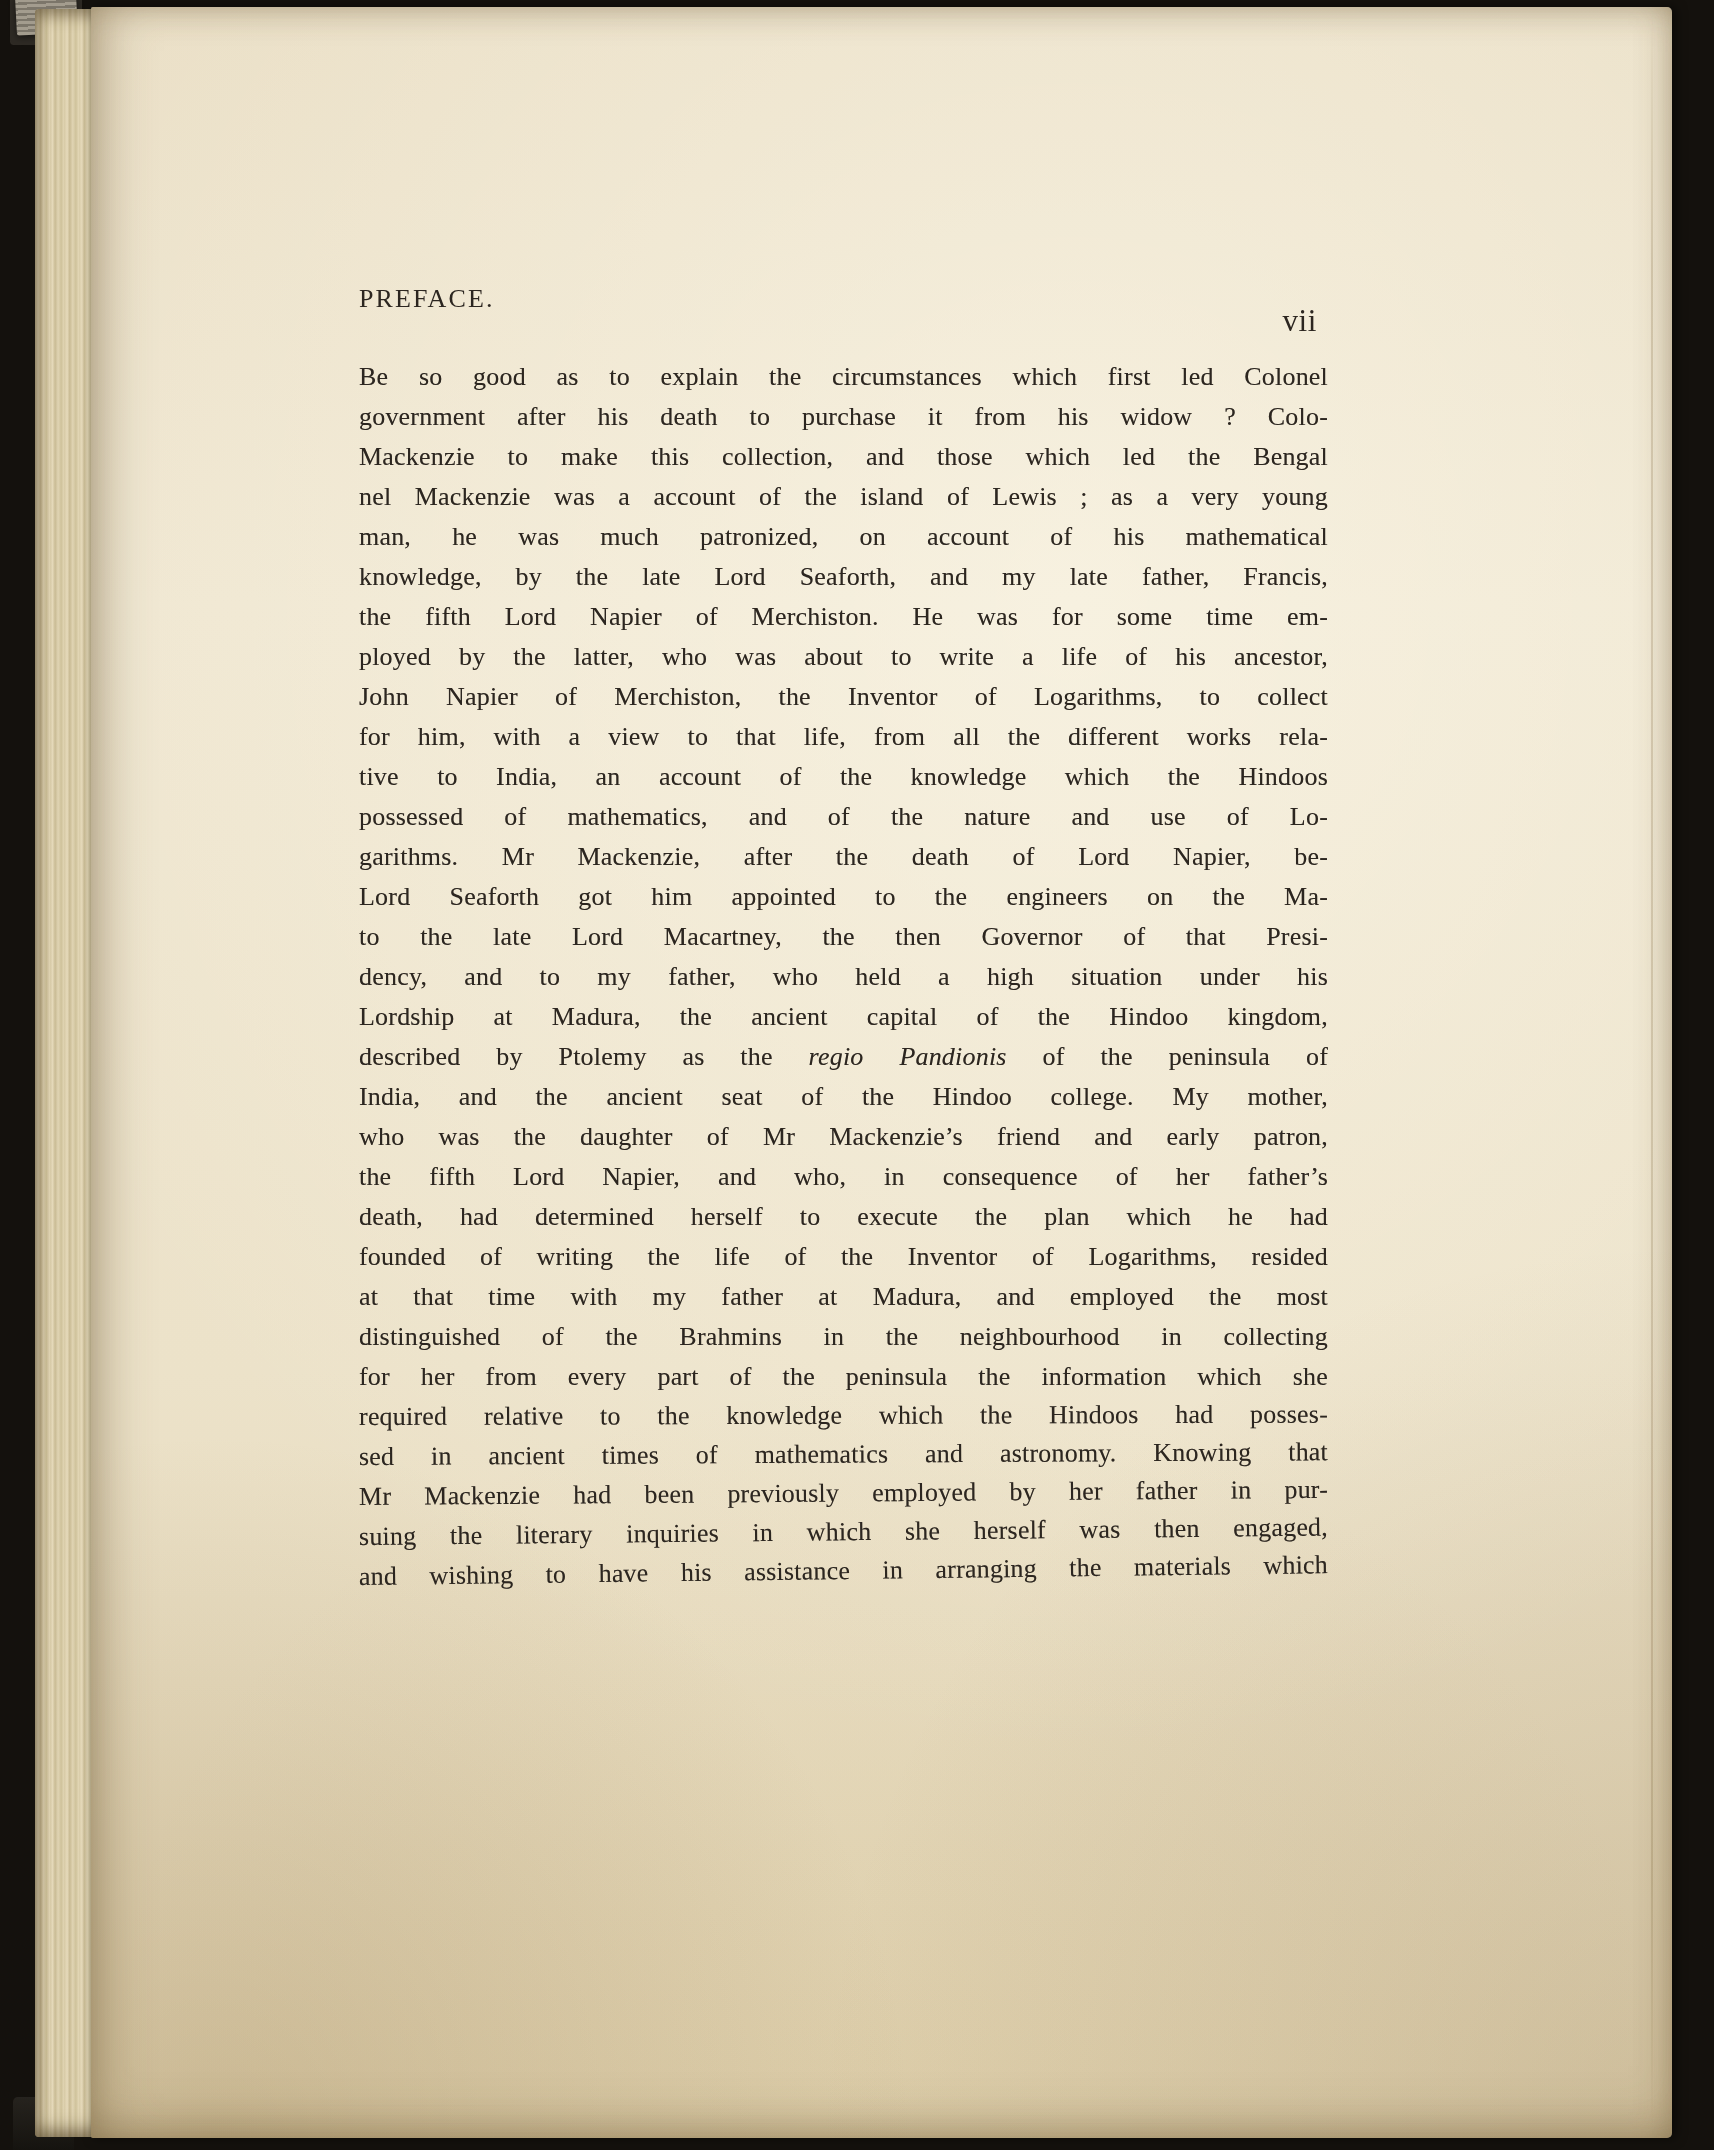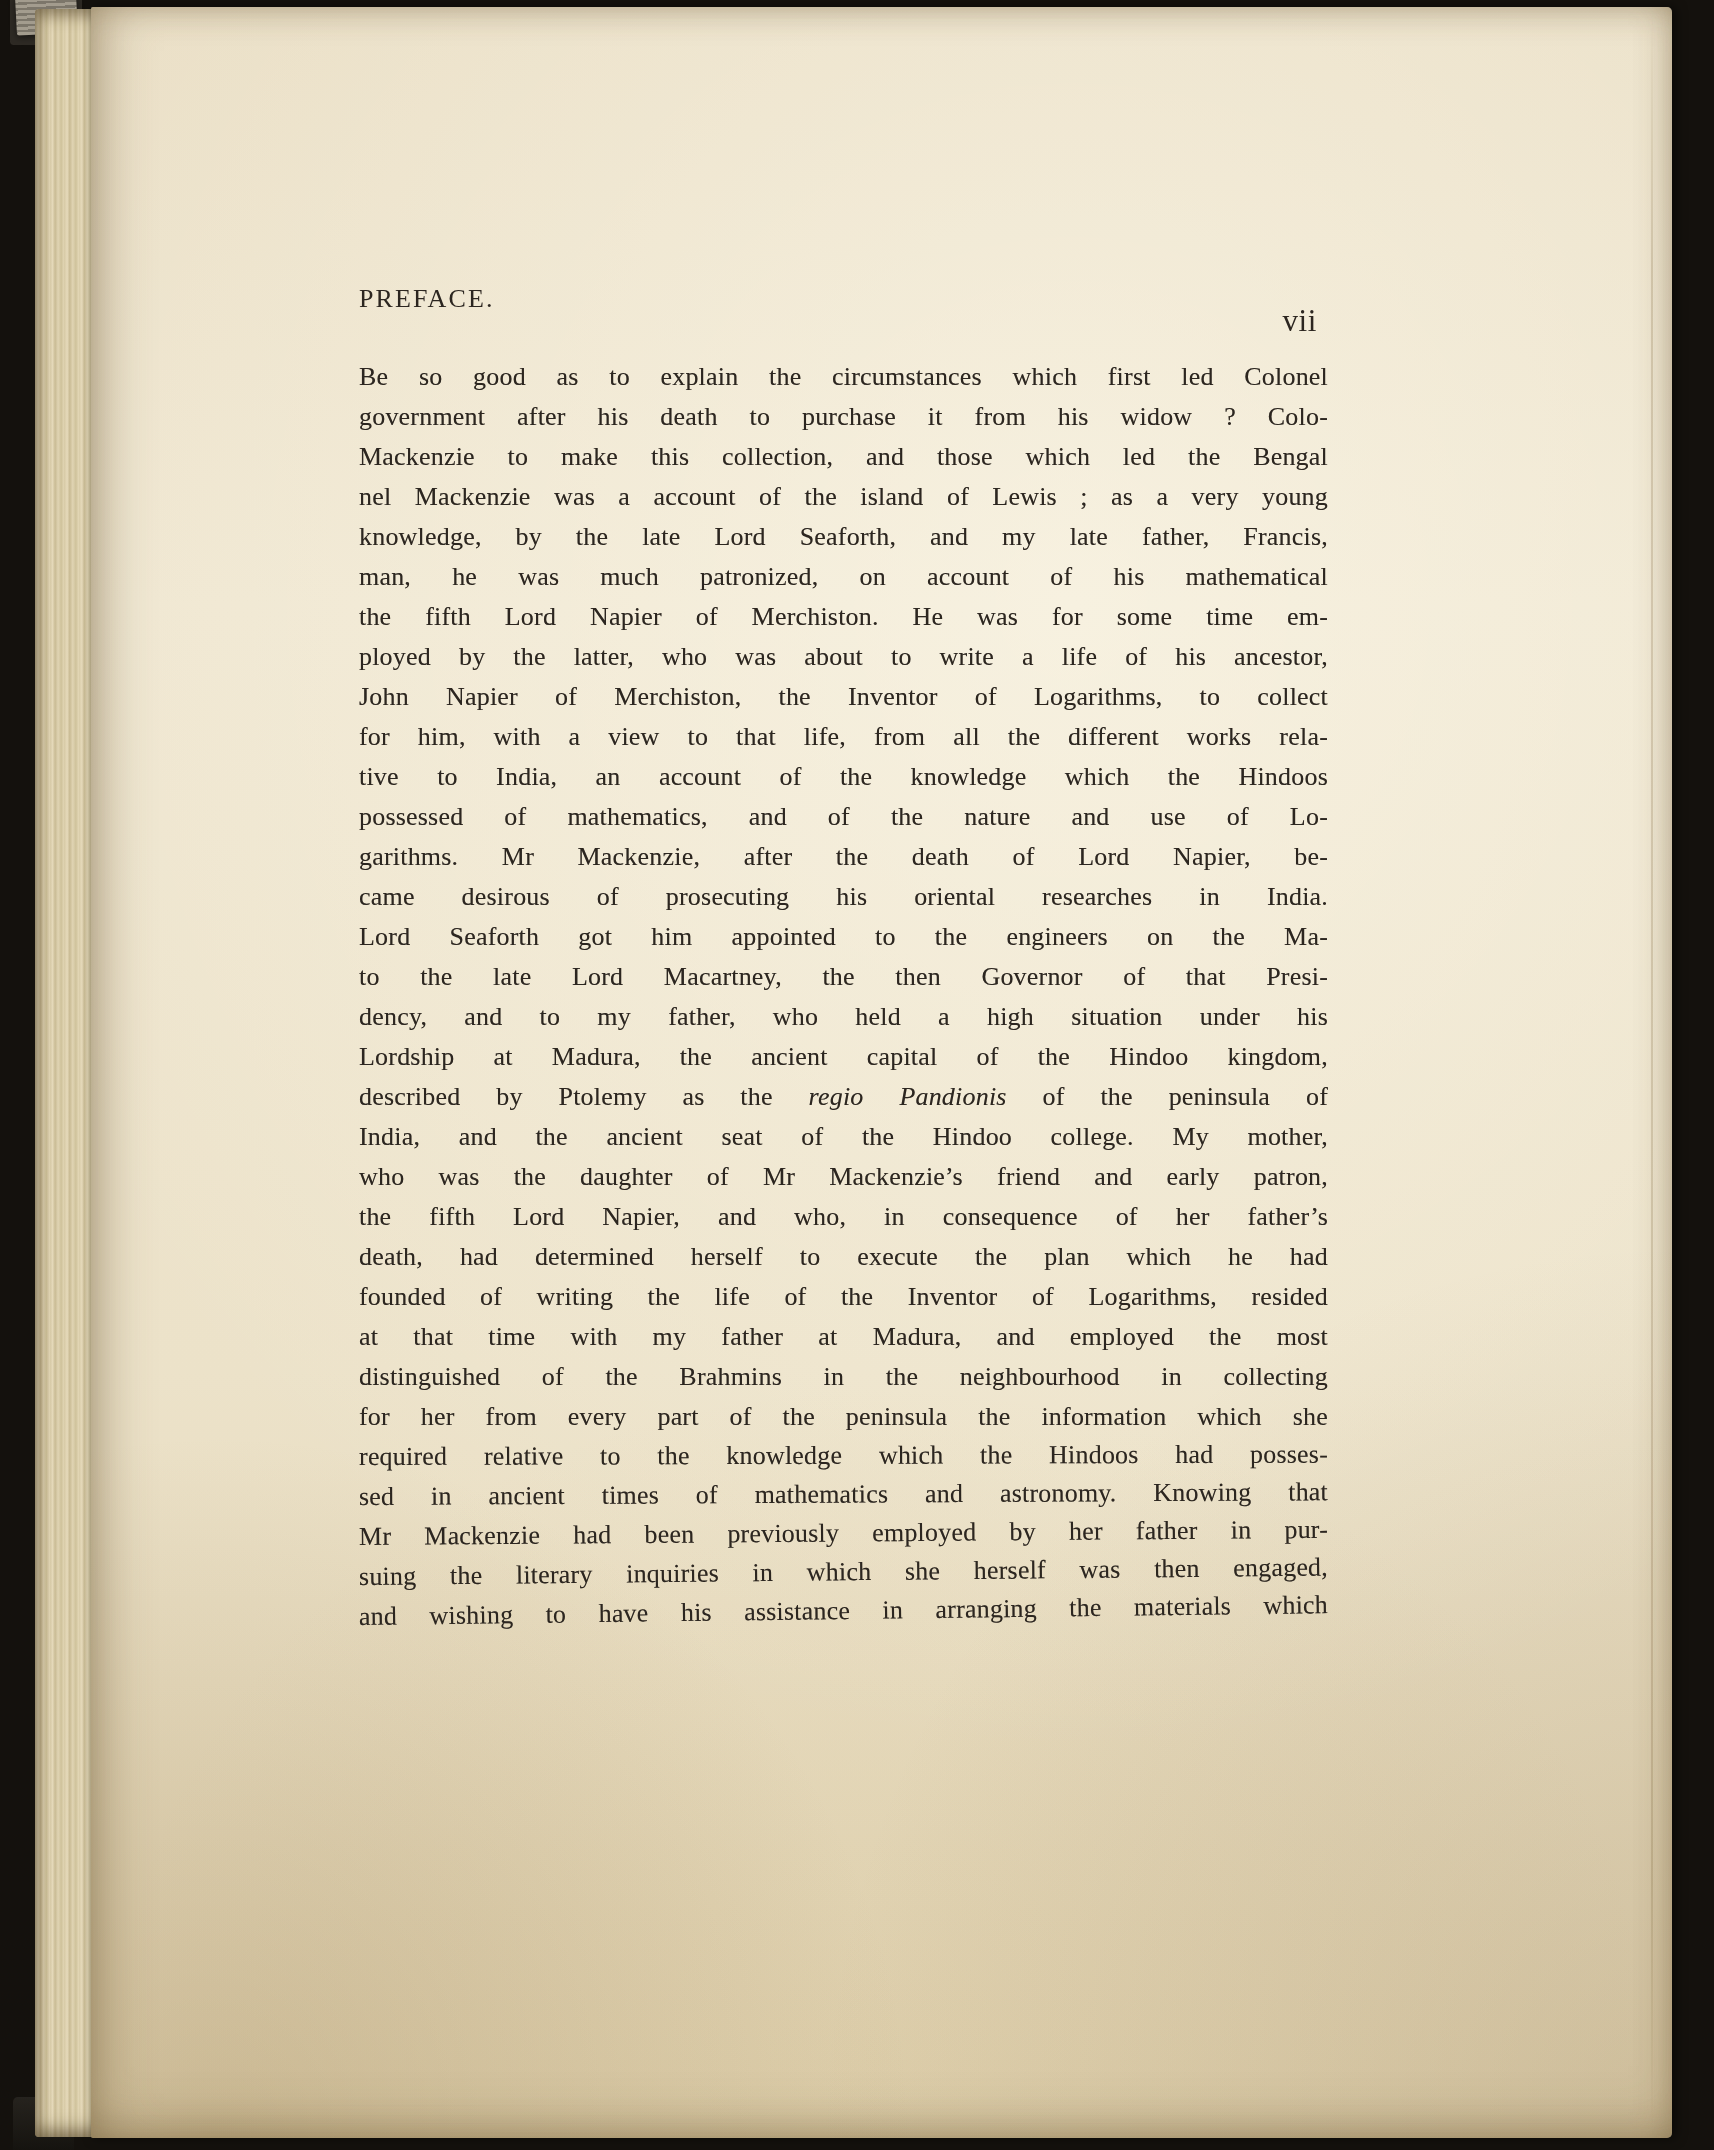--- a/index.html
+++ b/index.html
@@ -100,30 +100,29 @@
   <div class="content">
     <div class="page-header">
       <span class="page-title">PREFACE.</span>
       <span class="page-folio">vii</span>
     </div>
     <div class="body-text" id="body-lines">
         <div class="line"><span>Be so good as to explain the circumstances which first led Colonel</span></div>
         <div class="line"><span>government after his death to purchase it from his widow ? Colo-</span></div>
         <div class="line"><span>Mackenzie to make this collection, and those which led the Bengal</span></div>
         <div class="line"><span>nel Mackenzie was a account of the island of Lewis ; as a very young</span></div>
+        <div class="line"><span>man, he was much patronized, on account of his mathematical</span></div>
         <div class="line"><span>knowledge, by the late Lord Seaforth, and my late father, Francis,</span></div>
-        <div class="line"><span>man, he was much patronized, on account of his mathematical</span></div>
         <div class="line"><span>the fifth Lord Napier of Merchiston.  He was for some time em-</span></div>
         <div class="line"><span>ployed by the latter, who was about to write a life of his ancestor,</span></div>
         <div class="line"><span>John Napier of Merchiston, the Inventor of Logarithms, to collect</span></div>
         <div class="line"><span>for him, with a view to that life, from all the different works rela-</span></div>
         <div class="line"><span>tive to India, an account of the knowledge which the Hindoos</span></div>
         <div class="line"><span>possessed of mathematics, and of the nature and use of Lo-</span></div>
         <div class="line"><span>garithms.  Mr Mackenzie, after the death of Lord Napier, be-</span></div>
-        <div class="line"><span>came desirous of prosecuting his oriental researches in India.</span></div>
         <div class="line"><span>Lord Seaforth got him appointed to the engineers on the Ma-</span></div>
         <div class="line"><span>to the late Lord Macartney, the then Governor of that Presi-</span></div>
         <div class="line"><span>dency, and to my father, who held a high situation under his</span></div>
         <div class="line"><span>Lordship at Madura, the ancient capital of the Hindoo kingdom,</span></div>
         <div class="line"><span>described by Ptolemy as the </span><span class="it">regio Pandionis</span><span> of the peninsula of</span></div>
         <div class="line"><span>India, and the ancient seat of the Hindoo college.  My mother,</span></div>
         <div class="line"><span>who was the daughter of Mr Mackenzie’s friend and early patron,</span></div>
         <div class="line"><span>the fifth Lord Napier, and who, in consequence of her father’s</span></div>
         <div class="line"><span>death, had determined herself to execute the plan which he had</span></div>
         <div class="line"><span>founded of writing the life of the Inventor of Logarithms, resided</span></div>

